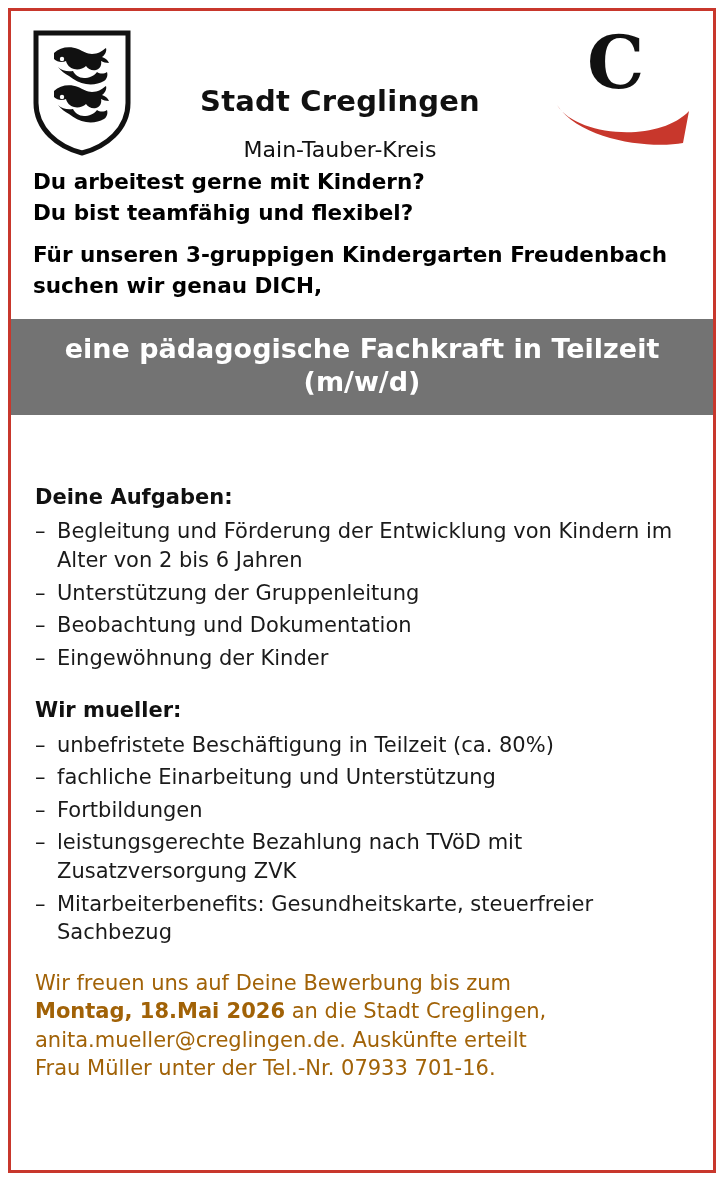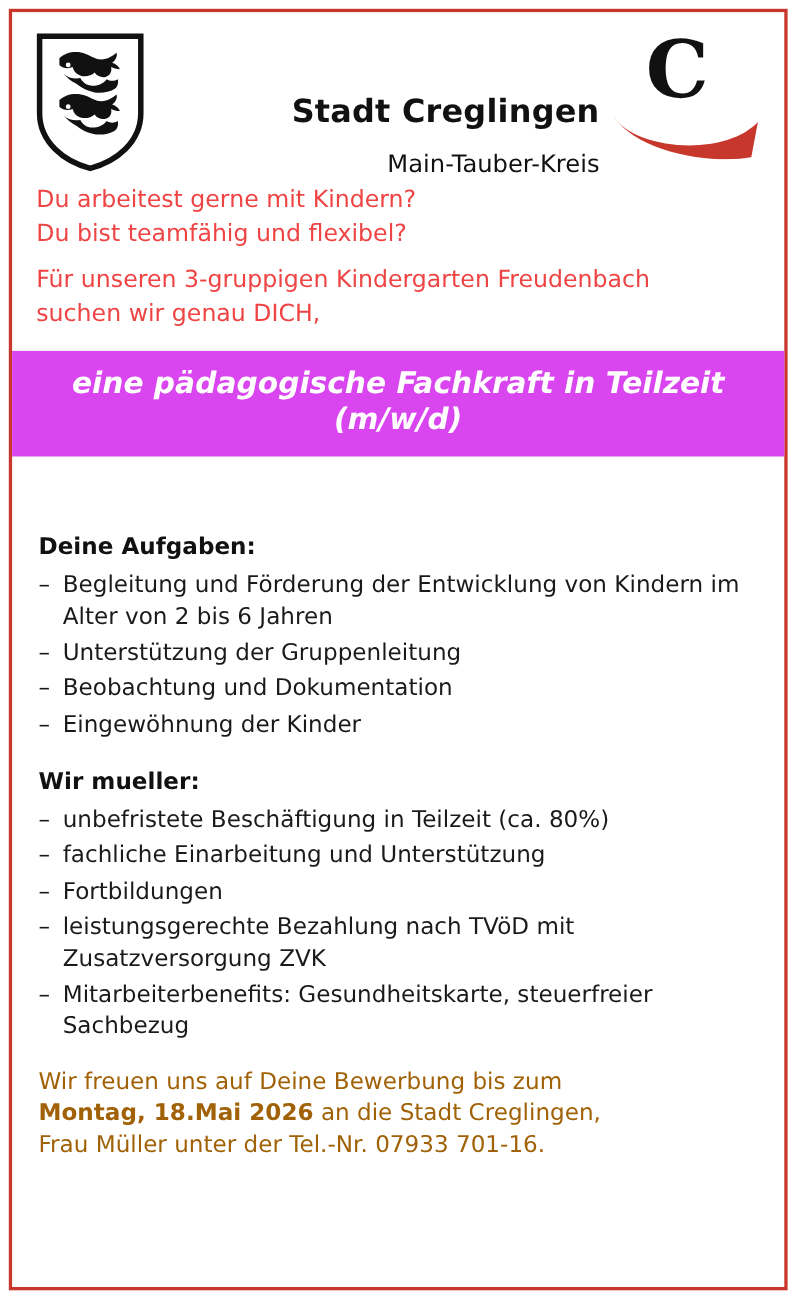--- a/index.html
+++ b/index.html
@@ -37,21 +37,21 @@
   .crest {
     width: 106px;
     flex: 0 0 106px;
     display: flex;
     justify-content: center;
     align-items: flex-start;
     padding-top: 4px;
   }
   .titleblock {
     flex: 1 1 auto;
-    text-align: right;
+    text-align: center;
     padding-top: 60px;
   }
   .city-name {
     font-size: 29px;
     font-weight: bold;
     letter-spacing: 0.2px;
     line-height: 1.15;
     color: #111111;
   }
   .district {
@@ -81,37 +81,36 @@
     left: 10px;
     top: 78px;
     width: 136px;
     height: 42px;
   }
 
   
   .intro {
     padding: 6px 22px 18px 22px;
     font-size: 21.5px;
-    font-weight: normal;
+    font-weight: bold;
     line-height: 1.42;
-    color: #ef4444;
+    color: #000000;
   }
   .intro p { margin: 0; }
   .intro .gap { height: 12px; }
 
   
   .band {
-    background: #d946ef;
+    background: #737373;
     color: #ffffff;
     text-align: center;
     padding: 14px 14px 16px 14px;
     font-size: 27px;
     font-weight: bold;
     line-height: 1.22;
-    font-style: italic;
   }
 
   
   .body {
     padding: 20px 24px 10px 24px;
     font-size: 21px;
     line-height: 1.36;
     color: #1a1a1a;
     margin-top: 48px;
   }
@@ -243,16 +242,17 @@
       <li>
         <span class="dash">–</span>
         <span>Mitarbeiterbenefits: Gesundheitskarte, steuerfreier Sachbezug</span>
       </li>
     </ul>
   </div>
 
   <div class="closing">
     <p>Wir freuen uns auf Deine Bewerbung bis zum</p>
     <p><span class="bold">Montag, 18.Mai 2026</span><span> an die Stadt Creglingen,</span></p>
+    <p>anita.mueller@creglingen.de. Auskünfte erteilt</p>
     <p>Frau Müller unter der Tel.-Nr. 07933 701-16.</p>
   </div>
 
 </div>
 
 </body></html>

